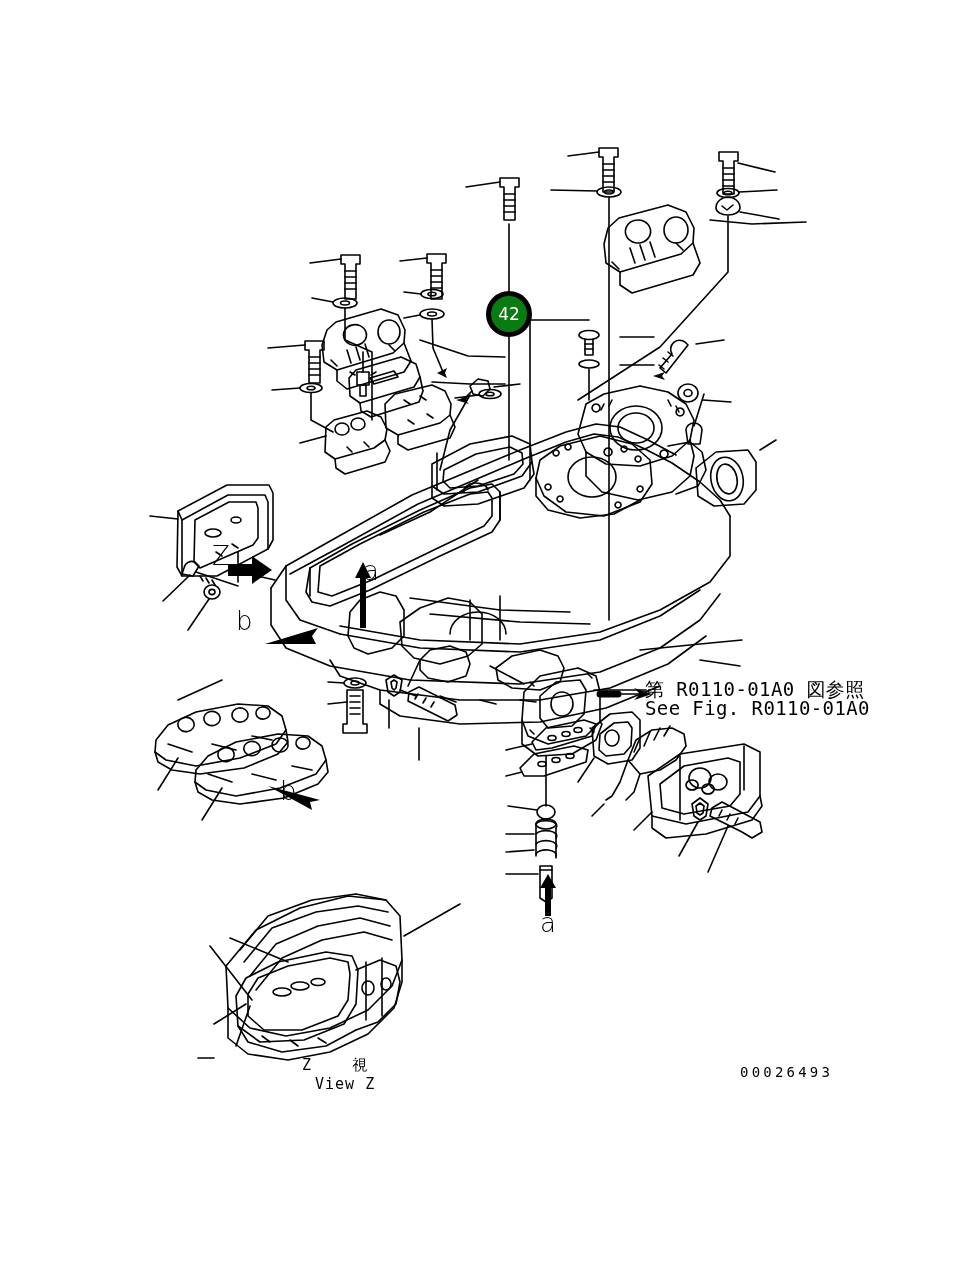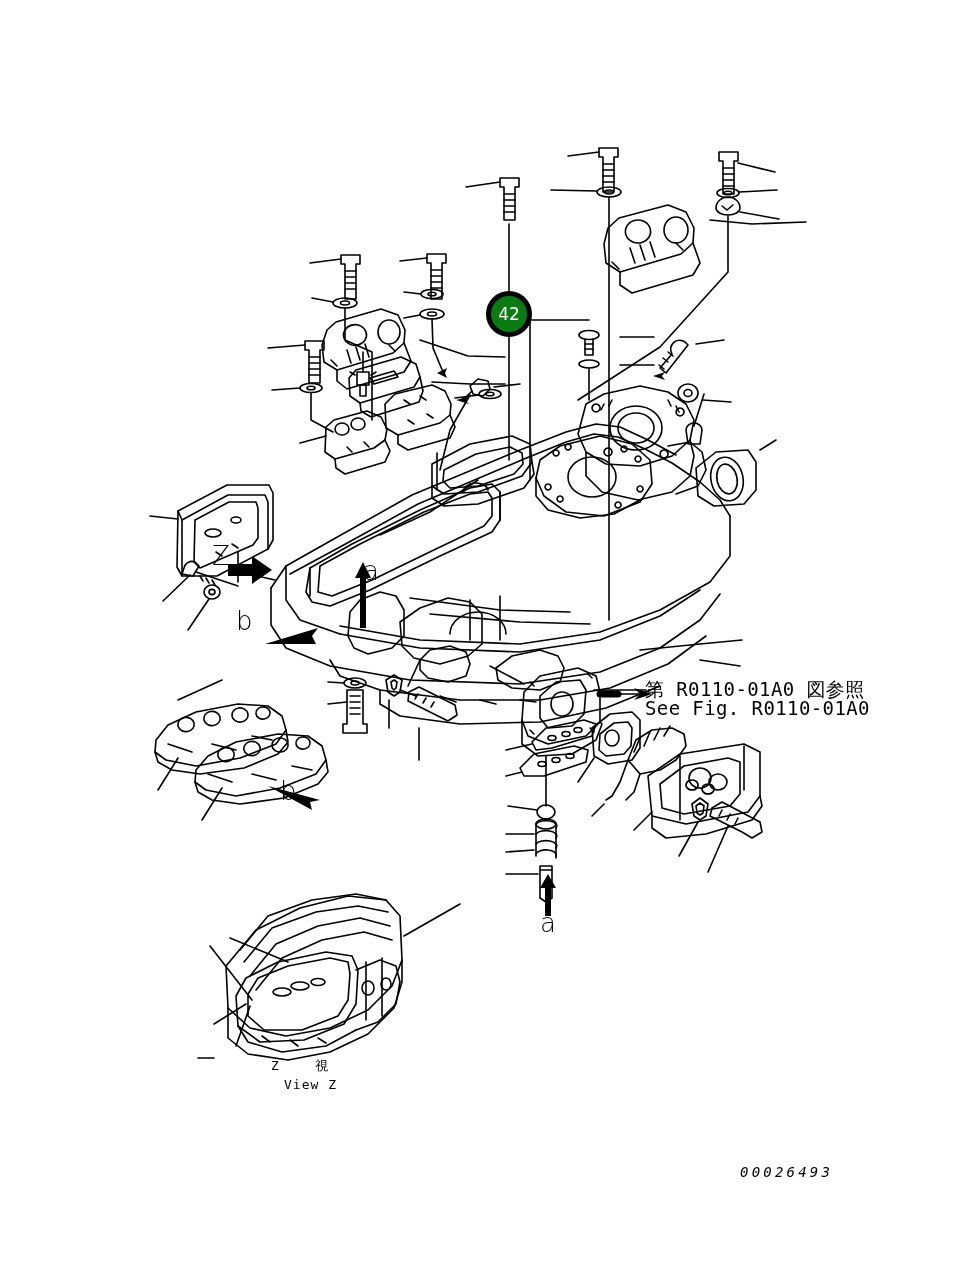--- a/index.html
+++ b/index.html
@@ -32,23 +32,24 @@
     white-space: pre;
     color: #000000;
     font-family: "DejaVu Sans Mono", monospace;
   }
   .ref-note {
     font-size: 19px;
     line-height: 19px;
     letter-spacing: 0.4px;
   }
   .view-label {
-    font-size: 13px;
+    font-size: 15px;
     line-height: 19px;
     letter-spacing: 1px;
+    margin-left: 31px;
   }
   .dwg-number {
     font-size: 14px;
     letter-spacing: 3.2px;
   }
   .sec-letter {
     font-family: "DejaVu Sans", sans-serif;
     font-size: 26px;
     font-weight: 300;
   }
@@ -529,21 +530,21 @@
   <div class="badge" style="left:486px; top:291px;">
     <span>42</span>
   </div>
 
   <div class="txt ref-note" style="left:645px; top:680px;">第 R0110-01A0 図参照</div>
   <div class="txt ref-note" style="left:645px; top:699px;text-align:center;">See Fig. R0110-01A0</div>
 
   <div class="txt view-label" style="left:271px; top:1056px;">Z    視</div>
   <div class="txt view-label" style="left:284px; top:1075px;">View Z</div>
 
-  <div class="txt dwg-number" style="left:740px; top:1164px;font-style:italic;">00026493</div>
+  <div class="txt dwg-number" style="left:740px; top:1064px;">00026493</div>
 
   <div class="txt sec-letter" style="left:212px; top:541px;">Z</div>
   <div class="txt sec-letter" style="left:363px; top:556px;">a</div>
   <div class="txt sec-letter" style="left:236px; top:606px;">b</div>
   <div class="txt sec-letter" style="left:280px; top:776px;">b</div>
   <div class="txt sec-letter" style="left:540px; top:908px;">a</div>
 
 </div>
 
 </body></html>

